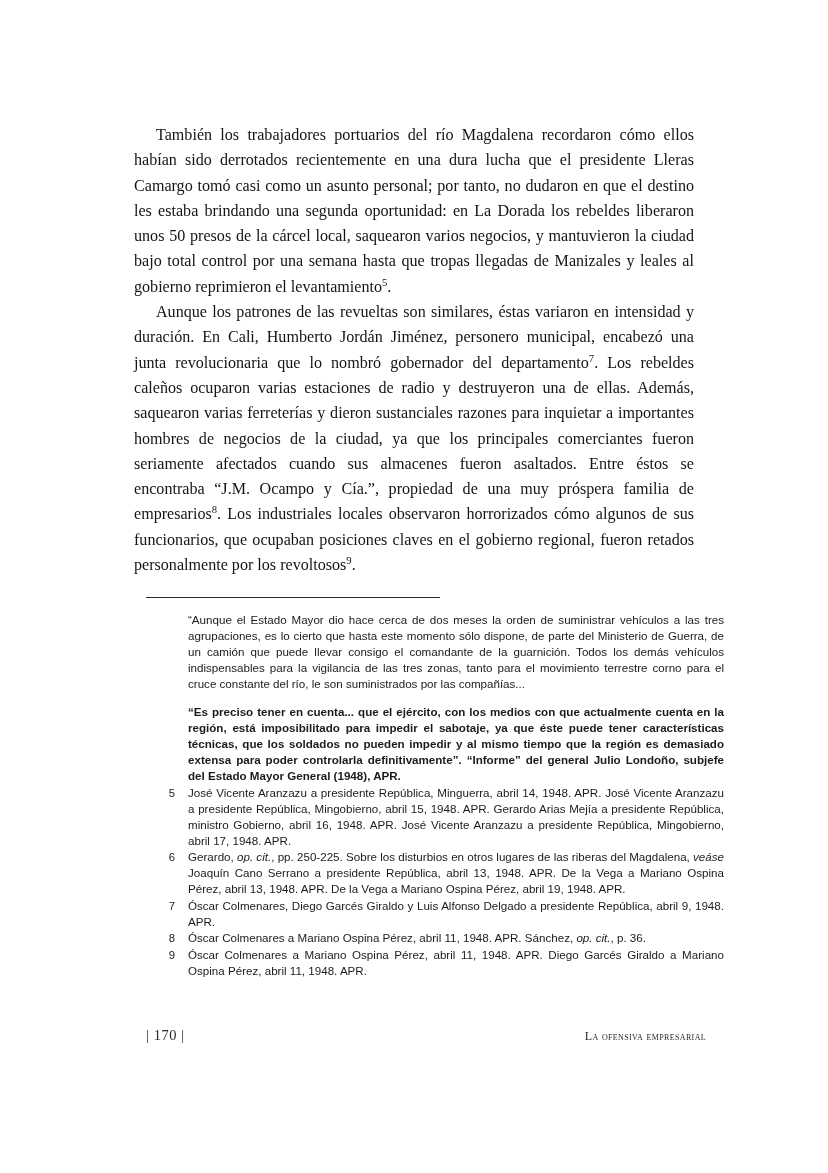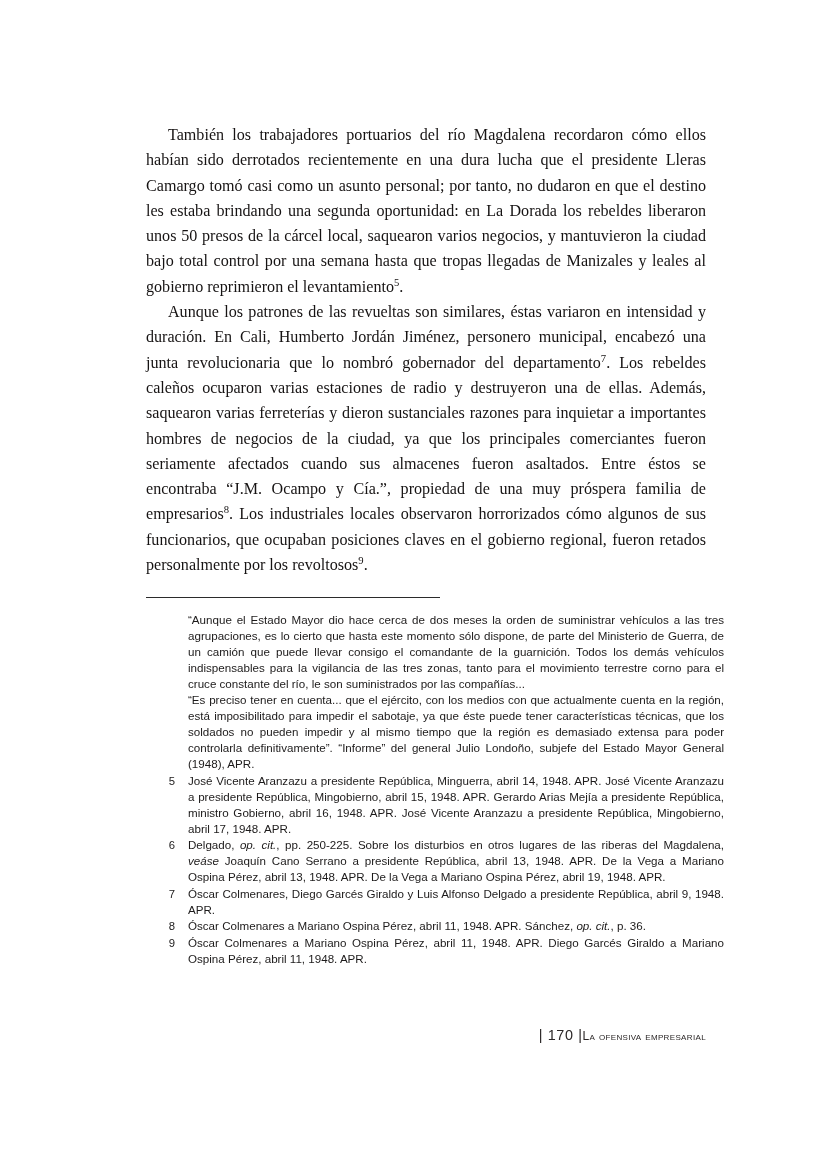--- a/index.html
+++ b/index.html
@@ -10,21 +10,21 @@
   .page {
     position: relative;
     width: 828px;
     height: 1173px;
     background: #ffffff;
     overflow: hidden;
     box-sizing: border-box;
   }
   .content {
     position: absolute;
-    left: 146px;
+    left: 134px;
     top: 122px;
     width: 560px;
   }
 
   
   .body-text {
     font-family: "Liberation Serif", "DejaVu Serif", serif;
     font-size: 16.1px;
     line-height: 25.3px;
     color: #161313;
@@ -64,21 +64,22 @@
     line-height: 16px;
     color: #1c1a1a;
     text-align: justify;
     text-justify: inter-word;
   }
   .fn-quote {
     margin: 0 0 0 26px;
     text-align: justify;
   }
   .fn-quote + .fn-quote {
-    margin-top: 0;
+    margin-top: 12px;
+    font-weight: bold;
   }
   .fn-list {
     margin: 0;
     padding: 0;
     list-style: none;
   }
   .fn-item {
     position: relative;
     padding-left: 26px;
     margin-top: 0.5px;
@@ -97,22 +98,22 @@
   }
 
   
   .footer {
     position: absolute;
     left: 146px;
     top: 1027px;
     width: 560px;
     display: flex;
     align-items: baseline;
-    justify-content: flex-end;
-    font-family: Liberation Sans, sans-serif;
+    justify-content: space-between;
+    font-family: Liberation Serif, serif;
     color: #2a2626;
   }
   .folio {
     font-size: 14.4px;
     letter-spacing: 0.6px;
     white-space: pre;
   }
   .running-head {
     font-size: 12px;
     font-variant: small-caps;
@@ -135,21 +136,21 @@
     <p class="fn-quote">“Aunque el Estado Mayor dio hace cerca de dos meses la orden de suministrar vehículos a las tres agrupaciones, es lo cierto que hasta este momento sólo dispone, de parte del Ministerio de Guerra, de un camión que puede llevar consigo el comandante de la guarnición. Todos los demás vehículos indispensables para la vigilancia de las tres zonas, tanto para el movimiento terrestre corno para el cruce constante del río, le son suministrados por las compañías...</p>
     <p class="fn-quote">“Es preciso tener en cuenta... que el ejército, con los medios con que actualmente cuenta en la región, está imposibilitado para impedir el sabotaje, ya que éste puede tener características técnicas, que los soldados no pueden impedir y al mismo tiempo que la región es demasiado extensa para poder controlarla definitivamente”. “Informe” del general Julio Londoño, subjefe del Estado Mayor General (1948), APR.</p>
 
     <ul class="fn-list">
       <li class="fn-item">
         <span class="fn-num">5</span>
         <span>José Vicente Aranzazu a presidente República, Minguerra, abril 14, 1948. APR. José Vicente Aranzazu a presidente República, Mingobierno, abril 15, 1948. APR. Gerardo Arias Mejía a presidente República, ministro Gobierno, abril 16, 1948. APR. José Vicente Aranzazu a presidente República, Mingobierno, abril 17, 1948. APR.</span>
       </li>
       <li class="fn-item">
         <span class="fn-num">6</span>
-        <span>Delgado, </span><i>op. cit.</i><span>, pp. 250-225. Sobre los disturbios en otros lugares de las riberas del Magdalena, </span><i>veáse</i><span> Joaquín Cano Serrano a presidente República, abril 13, 1948. APR. De la Vega a Mariano Ospina Pérez, abril 13, 1948. APR. De la Vega a Mariano Ospina Pérez, abril 19, 1948. APR.</span>
+        <span>Gerardo, </span><i>op. cit.</i><span>, pp. 250-225. Sobre los disturbios en otros lugares de las riberas del Magdalena, </span><i>veáse</i><span> Joaquín Cano Serrano a presidente República, abril 13, 1948. APR. De la Vega a Mariano Ospina Pérez, abril 13, 1948. APR. De la Vega a Mariano Ospina Pérez, abril 19, 1948. APR.</span>
       </li>
       <li class="fn-item">
         <span class="fn-num">7</span>
         <span>Óscar Colmenares, Diego Garcés Giraldo y Luis Alfonso Delgado a presidente República, abril 9, 1948. APR.</span>
       </li>
       <li class="fn-item">
         <span class="fn-num">8</span>
         <span>Óscar Colmenares a Mariano Ospina Pérez, abril 11, 1948. APR. Sánchez, </span><i>op. cit.</i><span>, p. 36.</span>
       </li>
       <li class="fn-item">

